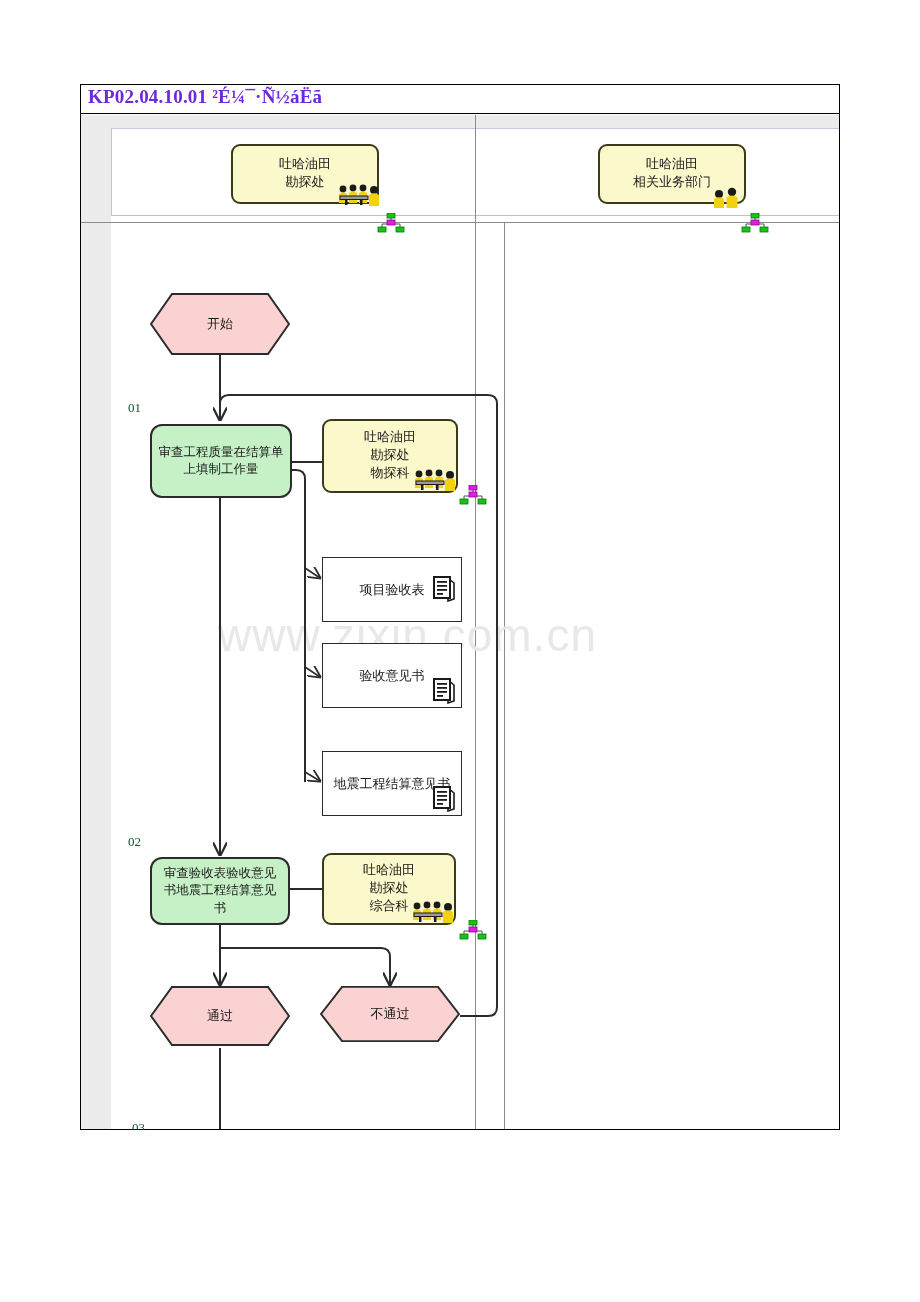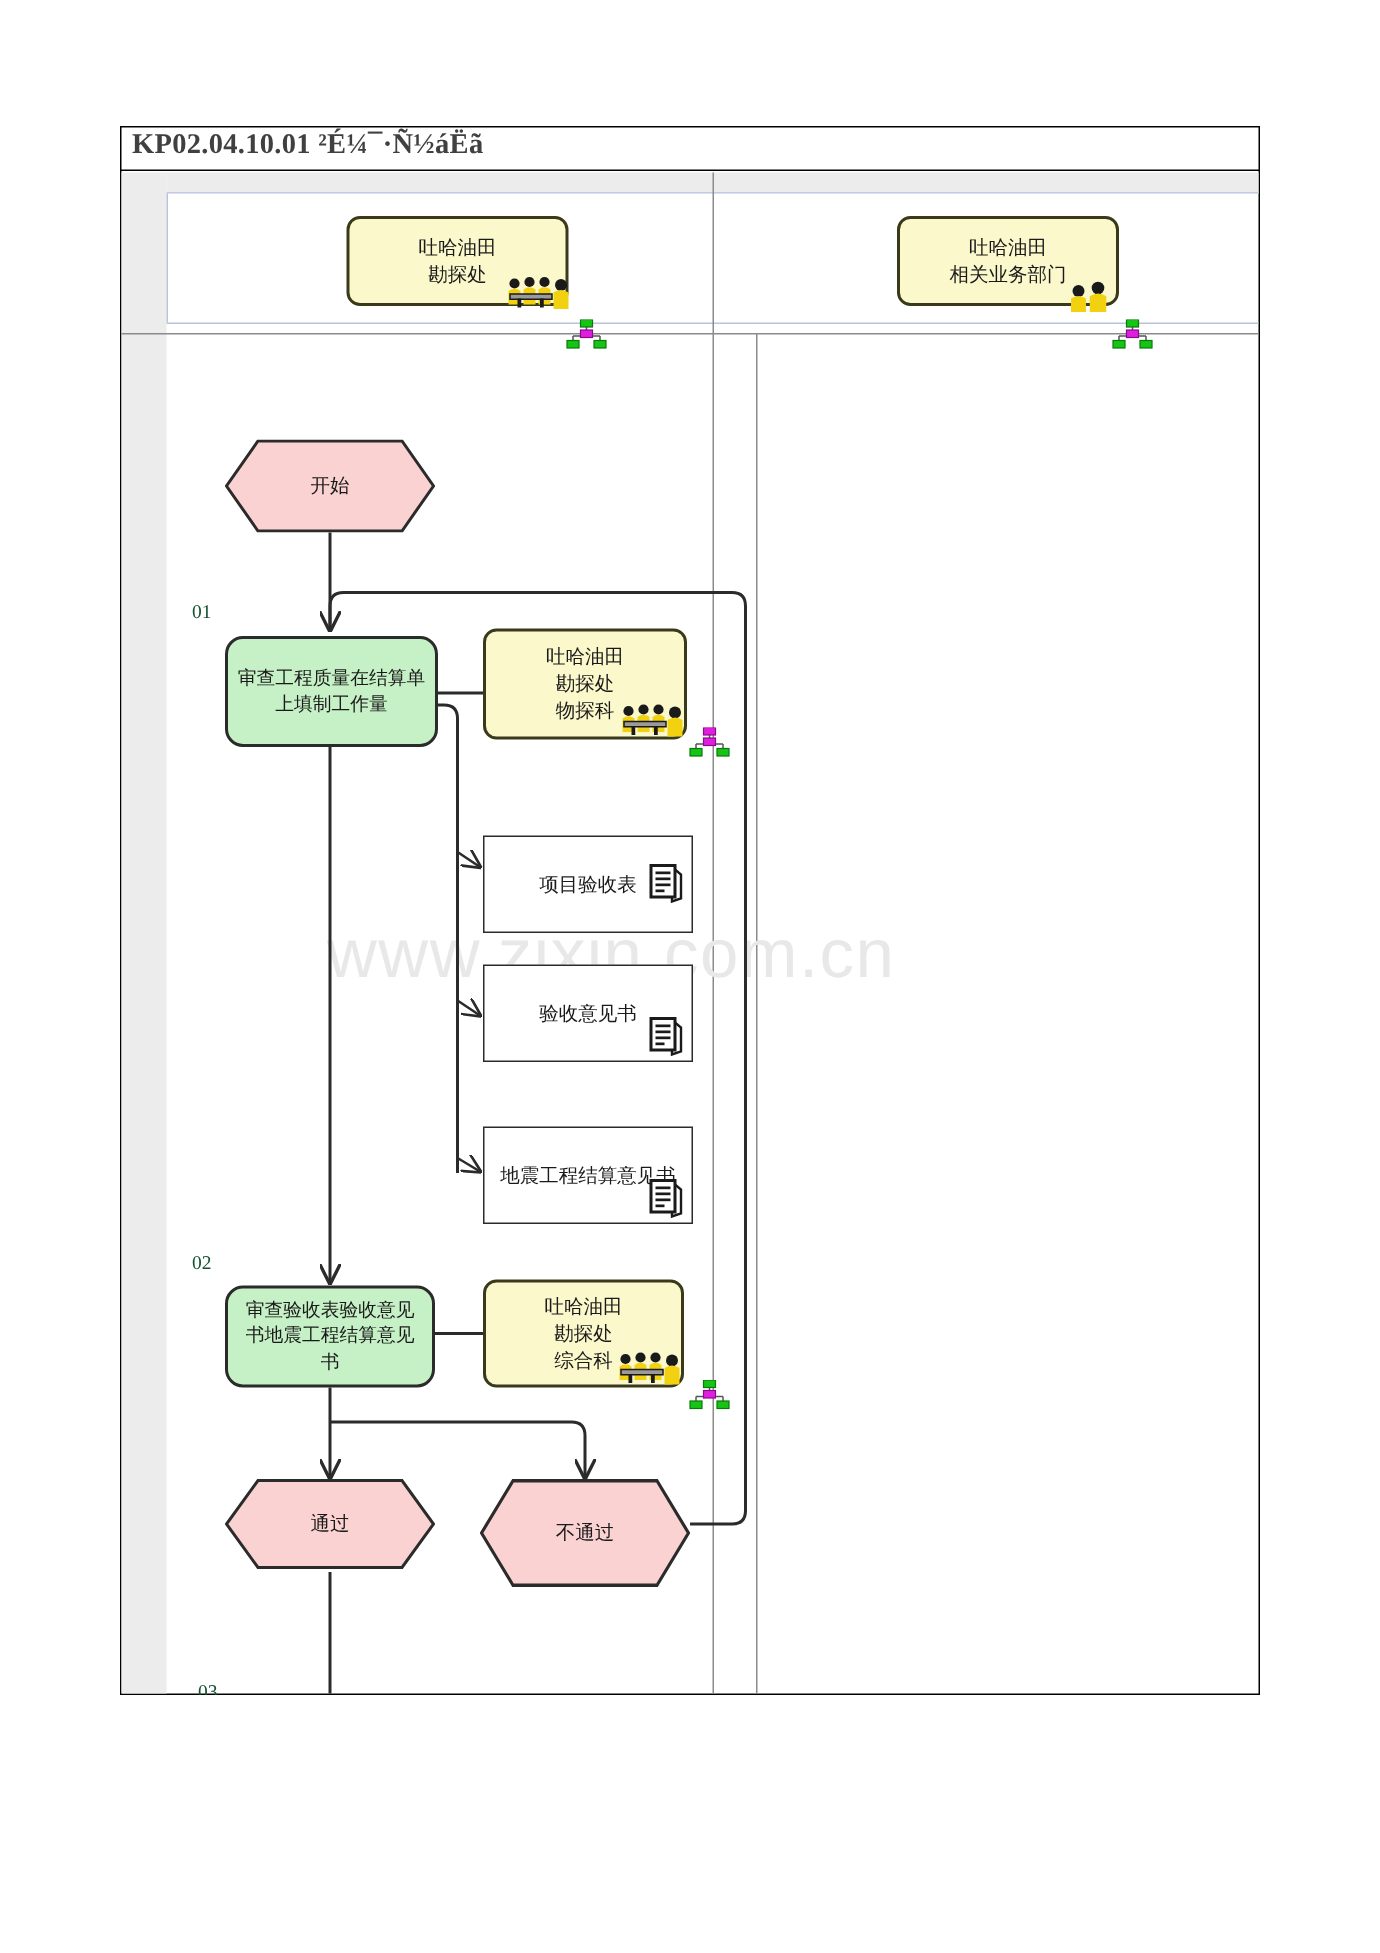--- a/index.html
+++ b/index.html
@@ -14,21 +14,21 @@
     position:absolute;left:80px;top:84px;width:760px;height:1046px;
     border:1px solid #000;background:#fff;box-sizing:border-box;
   }
   .title-bar{
     position:absolute;left:80px;top:84px;width:760px;height:30px;
     border-bottom:1px solid #000;box-sizing:border-box;
   }
   .title-text{
     position:absolute;left:88px;top:86px;
     font-family:"Liberation Serif","DejaVu Serif",serif;
-    font-weight:bold;font-size:19px;color:#404040;white-space:nowrap;
+    font-weight:bold;font-size:19px;color:#6d28d9;white-space:nowrap;
     letter-spacing:.2px;
   }
   
   .gutter{
     position:absolute;left:81px;top:115px;width:30px;height:1014px;
     background:#ececec;
   }
   
   .header-band{
     position:absolute;left:111px;top:115px;width:728px;height:14px;
@@ -68,21 +68,21 @@
     white-space:nowrap;user-select:none;
   }
 
   
   .role-box{
     position:absolute;background:#fbf8cc;border:2px solid #3a3a1a;
     border-radius:9px;box-sizing:border-box;
     display:flex;align-items:center;justify-content:center;
     font-size:13px;color:#1a1a1a;line-height:1.38;text-align:center;
   }
-  .role-box .lbl{display:block;}
+  .role-box .lbl{display:block;font-family:Liberation Mono, monospace;}
 
   .task-box{
     position:absolute;background:#c6f0c6;border:2px solid #2b2b2b;
     border-radius:12px;box-sizing:border-box;
     display:flex;align-items:center;justify-content:center;
     font-size:12.5px;color:#1a1a1a;line-height:1.4;text-align:center;
     padding:18px 6px;
   }
 
   .doc-box{
@@ -337,21 +337,21 @@
     <rect x="20" y="14" width="8" height="5" fill="#16c416" stroke="#0b7a0b" stroke-width=".8"></rect>
   </svg>
 
   <div class="hexa" style="left:150px;top:986px;width:140px;height:60px;">
     <svg class="hexbg" viewBox="0 0 140 60" preserveAspectRatio="none">
       <polygon points="22,1 118,1 139,30 118,59 22,59 1,30" fill="#fbd2d2" stroke="#2b2b2b" stroke-width="2"></polygon>
     </svg>
     <span class="hextxt">通过</span>
   </div>
 
-  <div class="hexa" style="left:320px;top:986px;width:140px;height:72px;">
+  <div class="hexa" style="left:320px;top:986px;width:140px;height:56px;">
     <svg class="hexbg" viewBox="0 0 140 60" preserveAspectRatio="none">
       <polygon points="22,1 118,1 139,30 118,59 22,59 1,30" fill="#fbd2d2" stroke="#2b2b2b" stroke-width="2"></polygon>
     </svg>
     <span class="hextxt">不通过</span>
   </div>
 
   <div class="step-no" style="left:132px;top:1120px;overflow:hidden;height:10px;">03</div>
 
 </div>
 

